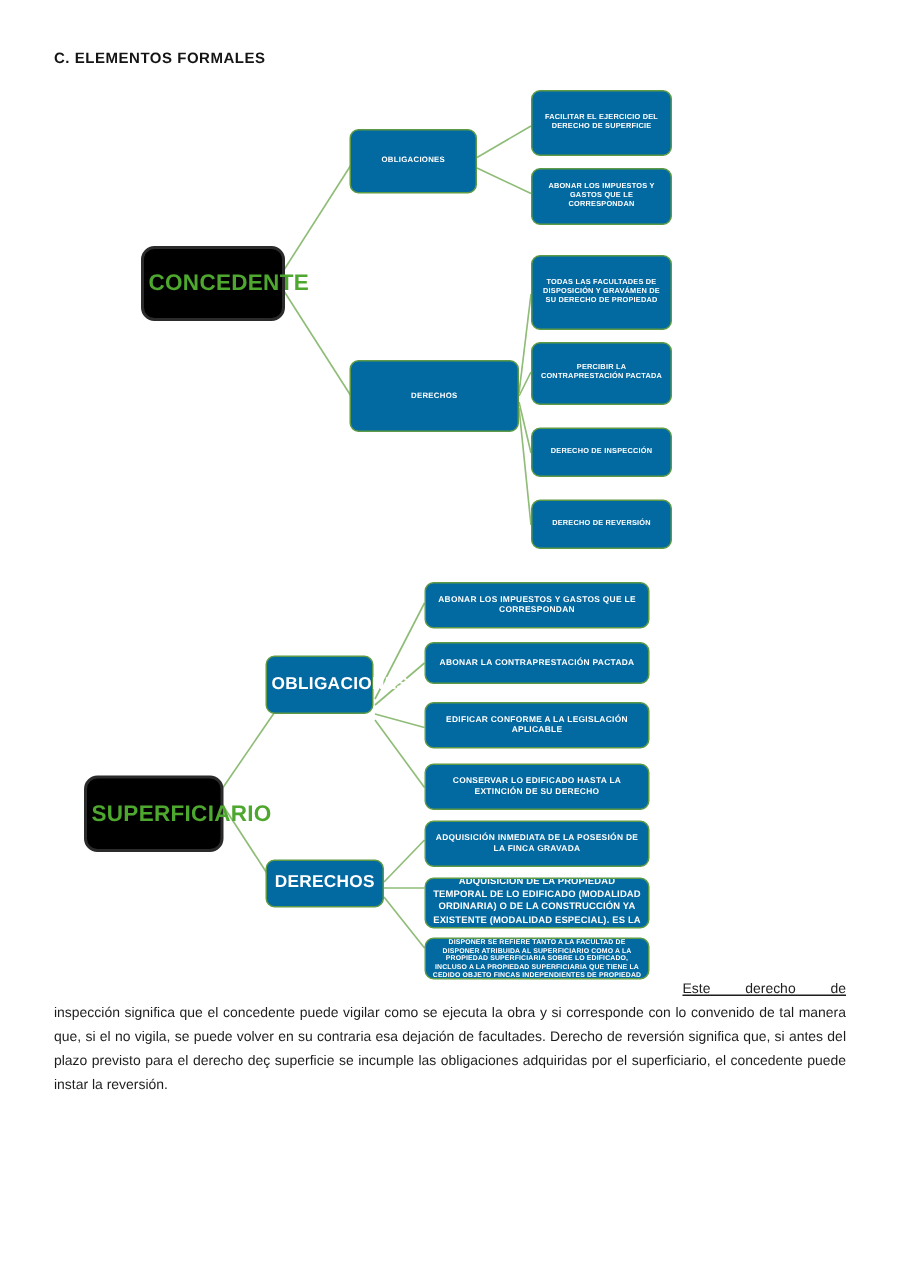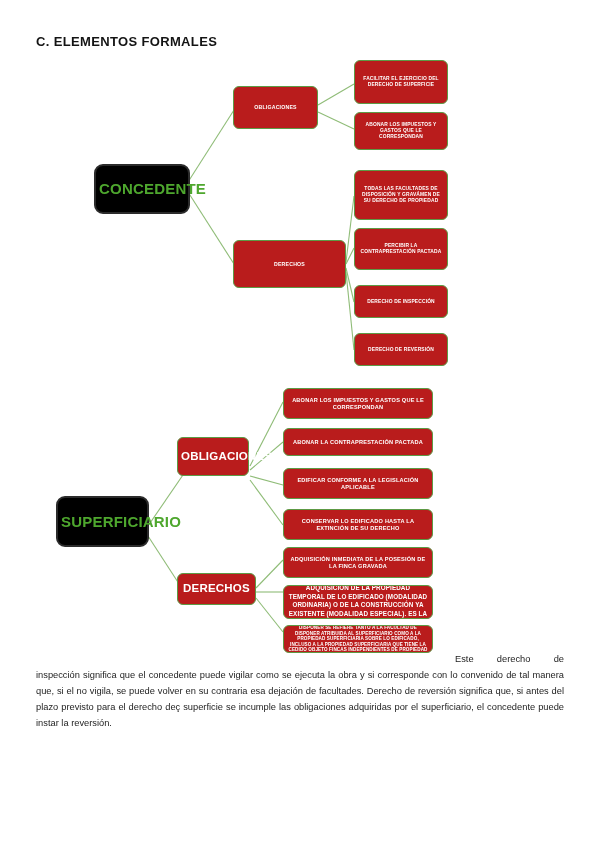--- a/index.html
+++ b/index.html
@@ -9,37 +9,37 @@
     font-family:"Liberation Sans", sans-serif;
     color:#1a1a1a;
     position:relative;
     overflow:hidden;
   }
   .page{position:relative;width:599px;height:848px;}
 
   
   .doc-heading{
     position:absolute;left:36px;top:34px;
-    font-size:13px;font-weight:bold;letter-spacing:.35px;
+    font-size:10px;font-weight:bold;letter-spacing:.35px;
     color:#141414;
   }
 
   
   .diagram{position:absolute;}
   .diagram svg.links{position:absolute;left:0;top:0;overflow:visible;}
 
   
   .node{
     position:absolute;
     box-sizing:border-box;
     display:flex;align-items:center;justify-content:center;
     text-align:center;
     border-radius:6px;
     color:#ffffff;
-    background:#b91c1c;
+    background:#0369a1;
     border:1px solid #5d9a45;
     line-height:1.18;
     padding:2px 3px;
     z-index:2;
   }
   .node.root{
     background:#000000;
     border:2px solid #2b2b2b;
     border-radius:9px;
     color:#4ea72e;
@@ -62,21 +62,21 @@
   }
   .node.clip{overflow:hidden;}
 
   
   .body-text{
     position:absolute;left:36px;top:652px;width:528px;
     font-size:9.3px;line-height:1.72;color:#1d1d1d;
     text-align:justify;
     text-indent:0;
   }
-  .body-text .lead{margin-left:419px;}
+  .body-text .lead{margin-left:419px;text-decoration:underline;}
   .bullet-line{
     position:absolute;left:62px;top:735px;width:500px;
     font-size:9.3px;color:#1d1d1d;
   }
   .bullet-line .dash{display:inline-block;width:36px;}
 </style>
 </head>
 <body>
 
 <div class="page">
@@ -145,21 +145,21 @@
         <path d="M250,90  L283,62"></path>
         <path d="M250,96  L283,105"></path>
         <path d="M250,100 L283,145"></path>
 
         <path d="M256,208 L283,180"></path>
         <path d="M256,212 L283,212"></path>
         <path d="M256,218 L283,252"></path>
       </g>
     </svg>
 
-    <div class="node root" style="left:56px;top:116px;width:93px;height:51px;">
+    <div class="node root" style="left:56px;top:137px;width:93px;height:51px;">
       <span class="lbl">SUPERFICIARIO</span>
     </div>
 
     <div class="node branch f-lg" style="left:177px;top:57px;width:72px;height:39px;">
       <span class="lbl">OBLIGACIONES</span>
     </div>
     <div class="node branch f-lg" style="left:177px;top:193px;width:79px;height:32px;">
       <span class="lbl">DERECHOS</span>
     </div>
 

